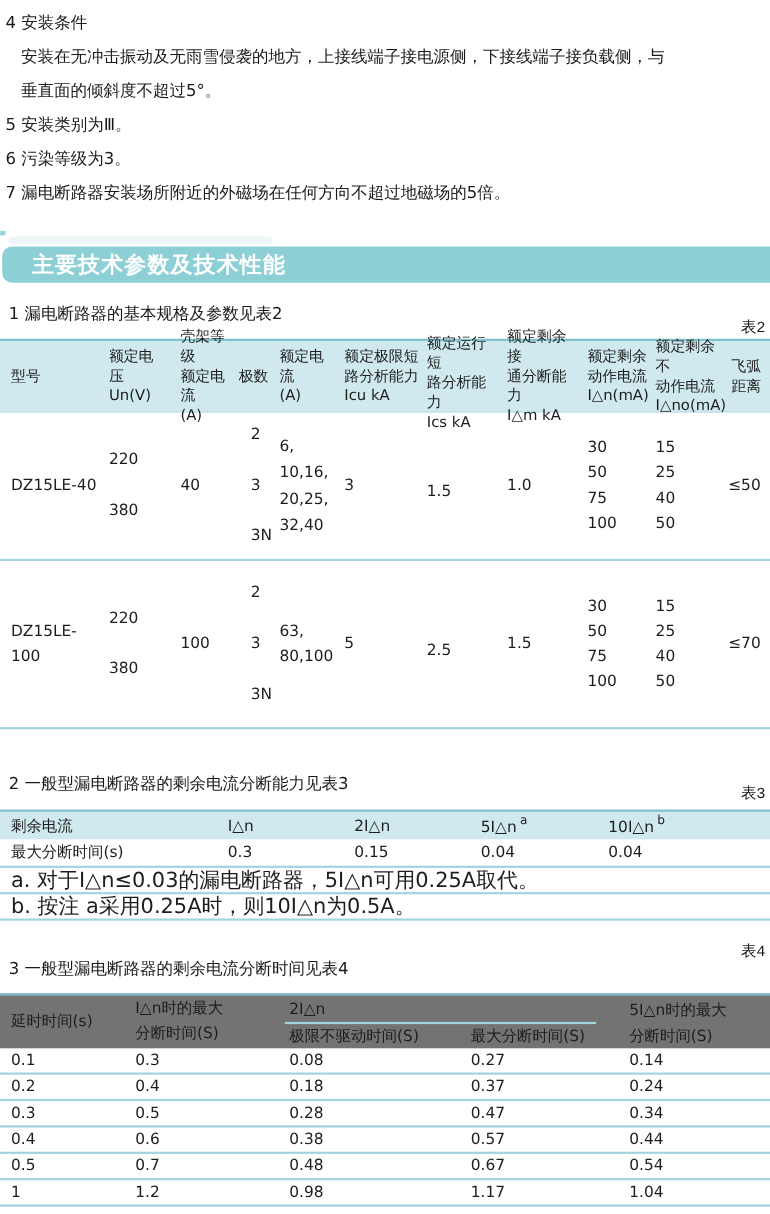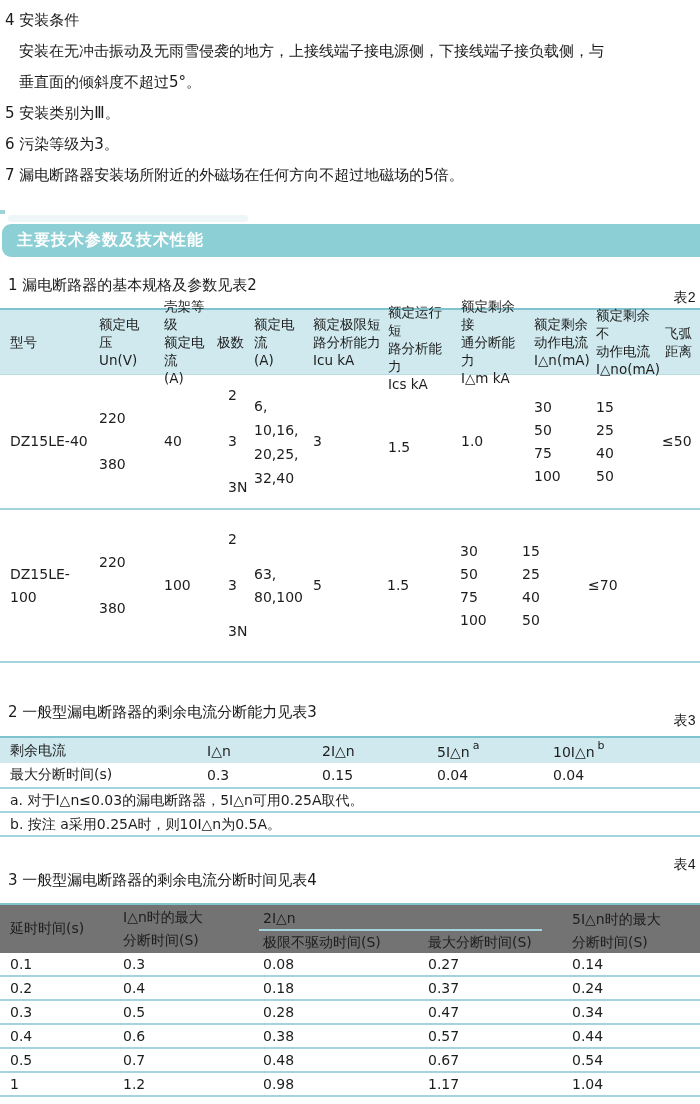--- a/index.html
+++ b/index.html
@@ -10,21 +10,21 @@
   .intro{position:absolute;top:5px;left:5px;width:692px;}
   .intro p{margin:0;font-size:15px;line-height:31px;color:#1a1a1a;}
   .intro p.indent{padding-left:14px;}
 
   
   .edge-mark{position:absolute;top:210px;left:0;width:5px;height:4px;background:#9ed3d8;}
   .accent-strip{position:absolute;top:215px;left:8px;width:240px;height:7px;background:#eef6f7;border-radius:3px;}
 
   
   .section-bar{position:absolute;top:224px;left:2px;width:698px;height:33px;background:#8ccfd4;border-radius:9px 0 0 9px;display:flex;align-items:center;}
-  .section-bar .title{color:#ffffff;font-weight:bold;font-size:16px;padding-left:15px;letter-spacing:1px;}
+  .section-bar .title{color:#ffffff;font-weight:bold;font-size:20px;padding-left:27px;letter-spacing:1px;}
 
   .caption{position:absolute;left:8px;font-size:15px;color:#1a1a1a;}
   .tag{position:absolute;right:4px;font-size:14px;color:#1a1a1a;font-family:Liberation Mono, monospace;}
 
   
   .t2{position:absolute;top:308px;left:0;width:700px;font-size:13.5px;}
   .t2 .head{display:flex;background:#cfe9ee;border-top:2px solid #7fc3cf;border-bottom:1px solid #b9dde4;height:64px;align-items:center;line-height:18px;}
   .t2 .row{display:flex;border-bottom:2px solid #a3d4dd;font-size:14px;}
   .t2 .row.r1{height:133px;}
   .t2 .row.r2{height:151px;}
@@ -41,21 +41,21 @@
   .c8{width:62px;padding-left:6px;}
   .c9{width:62px;padding-left:6px;}
   .c10{width:48px;padding-left:13px;}
   .t2 .row .c3{padding-left:13px;}
   .t2 .row .c10{padding-left:10px;}
 
   
   .t3{position:absolute;top:736px;left:0;width:700px;font-size:14px;}
   .t3 .head{display:flex;background:#cfe9ee;border-top:2px solid #7fc3cf;height:25px;align-items:center;}
   .t3 .vrow{display:flex;height:24px;align-items:center;border-bottom:2px solid #a3d4dd;}
-  .t3 .note{height:22px;line-height:22px;border-bottom:2px solid #a3d4dd;padding-left:10px;font-size:14px;}
+  .t3 .note{height:22px;line-height:22px;border-bottom:2px solid #a3d4dd;padding-left:10px;font-size:19px;}
   .k0{width:200px;padding-left:10px;box-sizing:border-box;}
   .k1{width:115px;padding-left:7px;box-sizing:border-box;}
   .k2{width:115px;padding-left:7px;box-sizing:border-box;}
   .k3{width:116px;padding-left:7px;box-sizing:border-box;}
   .k4{width:154px;padding-left:7px;box-sizing:border-box;}
   .t3 sup{font-size:11px;margin-left:3px;position:relative;top:-2px;}
 
   
   .t4{position:absolute;top:903px;left:0;width:700px;font-size:14px;}
   .t4 .head{display:flex;background:#737373;border-top:2px solid #7fc3cf;height:48px;box-sizing:content-box;}
@@ -163,20 +163,21 @@
 380</div>
       <div class="cell c2">100</div>
       <div class="cell c3">2
 
 3
 
 3N</div>
       <div class="cell c4">63,
 80,100</div>
       <div class="cell c5">5</div>
+      <div class="cell c6">2.5</div>
       <div class="cell c7">1.5</div>
       <div class="cell c8">30
 50
 75
 100</div>
       <div class="cell c9">15
 25
 40
 50</div>
       <div class="cell c10">≤70</div>

